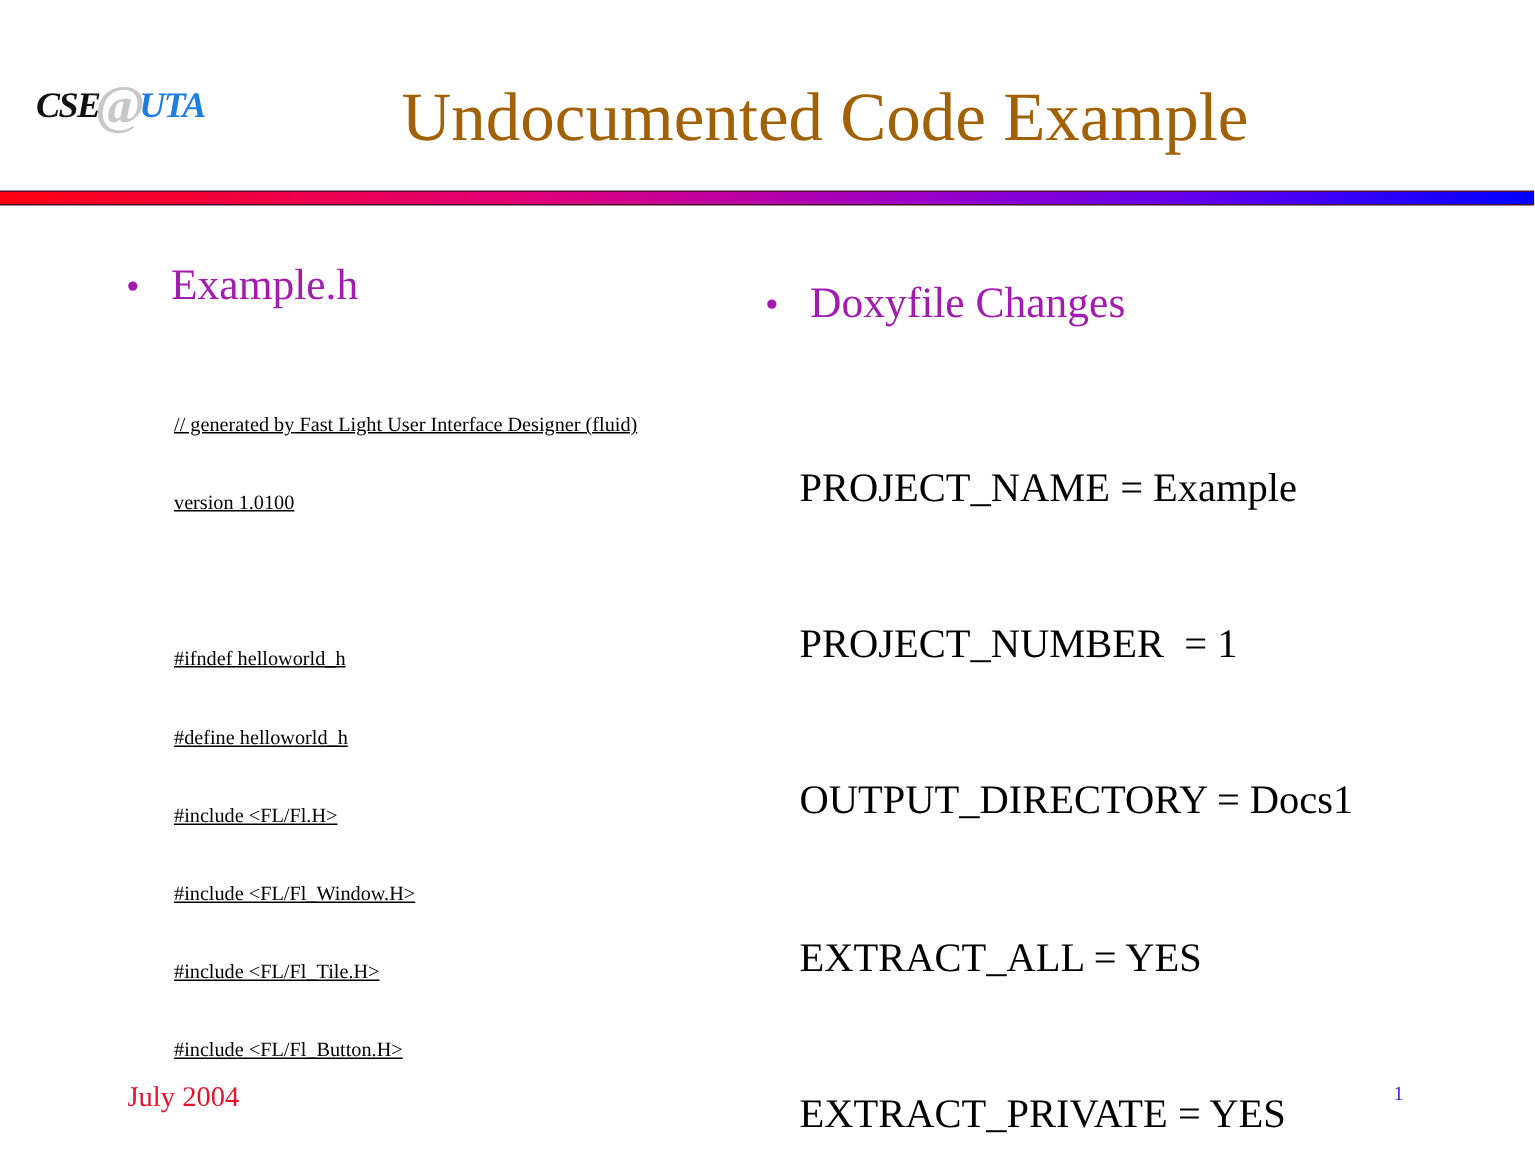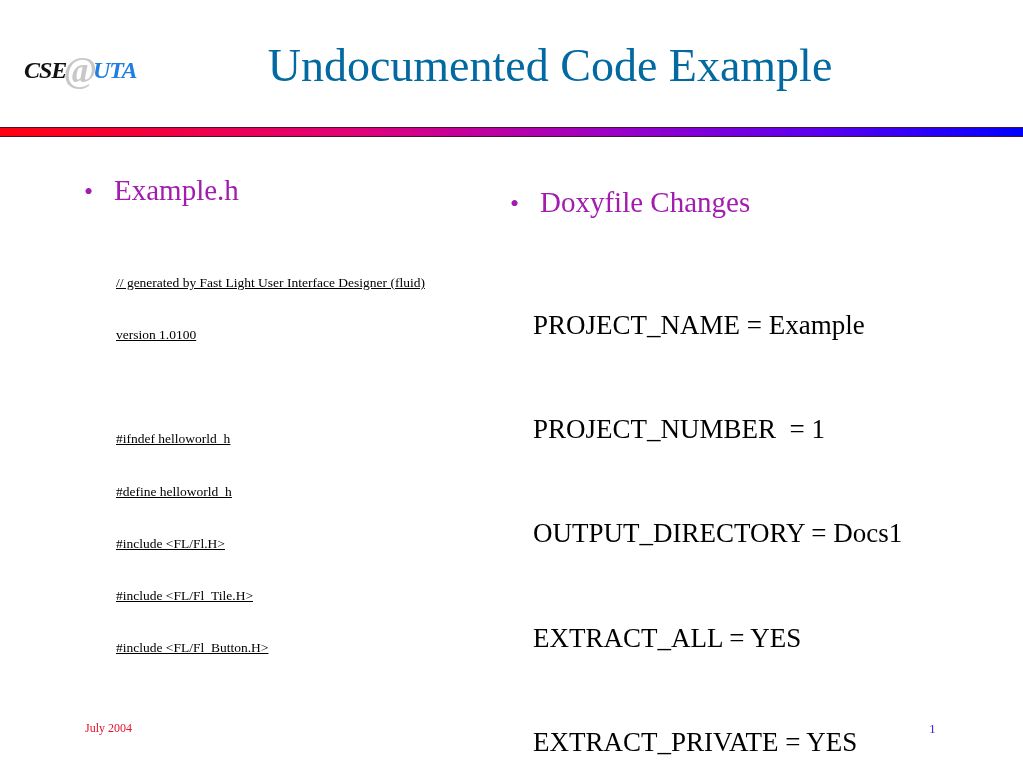--- a/index.html
+++ b/index.html
@@ -40,26 +40,26 @@
       font-style: normal;
       position: relative;
       top: 4px;
       margin: 0 -3px;
       z-index: 1;
     }
     .logo-uta { color: #1e7fe0; position: relative; z-index: 2; }
     .title {
       position: absolute;
       left: 200px;
-      top: 36px;
+      top: 48px;
       width: 700px;
       text-align: center;
       font-family: "Liberation Serif", serif;
       font-size: 46px;
-      color: #0369a1;
+      color: #a16207;
       line-height: 60px;
       white-space: nowrap;
     }
     .rule {
       position: absolute;
       left: 0;
       top: 127px;
       width: 1023px;
       height: 8px;
       background: linear-gradient(to right, #ff0010 0%, #e0007a 35%, #9a00c8 60%, #5a00f0 80%, #0000ff 100%);
@@ -110,21 +110,21 @@
     }
     .doxy-line {
       display: block;
       height: 34.8px;
     }
     .footer-date {
       position: absolute;
       left: 85px;
       top: 721px;
       font-family: "Liberation Serif", serif;
-      font-size: 12px;
+      font-size: 19px;
       color: #e8102a;
     }
     .footer-page {
       position: absolute;
       left: 929px;
       top: 721px;
       font-family: "Liberation Serif", serif;
       font-size: 13.5px;
       color: #4a22d8;
     }
@@ -148,20 +148,21 @@
     <span class="dot">•</span><span>Example.h</span>
   </div>
 
   <div class="code-block">
     <span class="code-line">// generated by Fast Light User Interface Designer (fluid)</span>
     <span class="code-line">version 1.0100</span>
     <span class="code-line"></span>
     <span class="code-line">#ifndef helloworld_h</span>
     <span class="code-line">#define helloworld_h</span>
     <span class="code-line">#include &lt;FL/Fl.H&gt;</span>
+    <span class="code-line">#include &lt;FL/Fl_Window.H&gt;</span>
     <span class="code-line">#include &lt;FL/Fl_Tile.H&gt;</span>
     <span class="code-line">#include &lt;FL/Fl_Button.H&gt;</span>
     <span class="code-line"></span>
     
     
     
     
     
     
     

